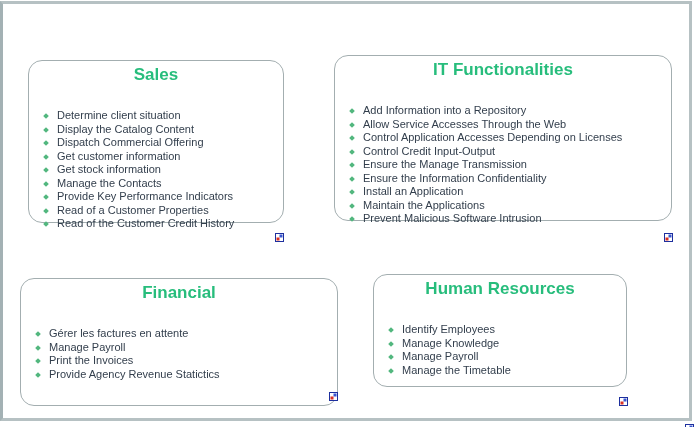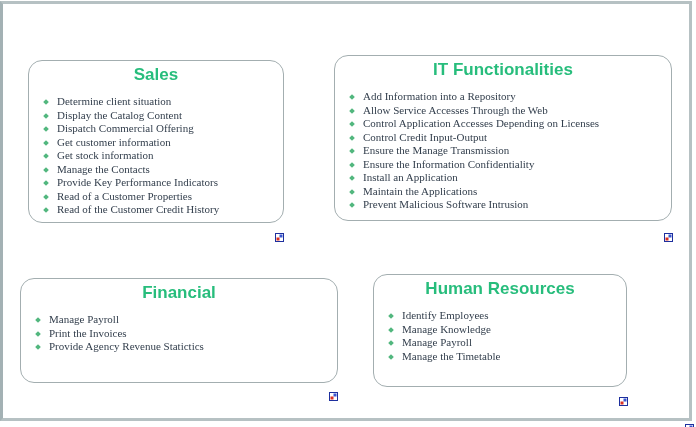--- a/index.html
+++ b/index.html
@@ -22,28 +22,28 @@
   .header-title{
     color:#ffffff;font-weight:bold;font-size:13px;letter-spacing:.2px;
   }
   .group-box{
     position:absolute;background:#ffffff;
     border:1px solid #a3aeb0;border-radius:14px;
     box-sizing:border-box;
   }
   #box-sales    {left:28px; top:60px; width:256px;height:163px;}
   #box-it       {left:334px;top:55px; width:338px;height:166px;}
-  #box-financial{left:20px; top:278px;width:318px;height:105px;}
+  #box-financial{left:20px; top:278px;width:318px;height:128px;}
   #box-hr       {left:373px;top:274px;width:254px;height:113px;}
   .group-title{
     text-align:center;color:#27bd7c;font-weight:bold;font-size:17px;
     padding-top:4px;
   }
   ul.items{
-    list-style:none;margin:10px 0 0 0;padding:0 6px 0 12px;font-family:Liberation Serif, serif;
+    list-style:none;margin:24px 0 0 0;padding:0 6px 0 12px;
   }
   ul.items .item{
     position:relative;padding-left:16px;
     font-size:11px;line-height:13.5px;color:#323e4c;
     white-space:nowrap;overflow:hidden;
   }
   ul.items .bullet{
     position:absolute;left:3px;top:5px;width:4px;height:4px;
     background:#52b77e;transform:rotate(45deg);
   }
@@ -87,20 +87,21 @@
         <li class="item"><span class="bullet"></span><span>Ensure the Information Confidentiality</span></li>
         <li class="item"><span class="bullet"></span><span>Install an Application</span></li>
         <li class="item"><span class="bullet"></span><span>Maintain the Applications</span></li>
         <li class="item"><span class="bullet"></span><span>Prevent Malicious Software Intrusion</span></li>
       </ul>
   </div>
 
   <div class="group-box" id="box-financial">
     <div class="group-title">Financial</div>
     <ul class="items">
+        <li class="item"><span class="bullet"></span><span>Gérer les factures en attente</span></li>
         <li class="item"><span class="bullet"></span><span>Manage Payroll</span></li>
         <li class="item"><span class="bullet"></span><span>Print the Invoices</span></li>
         <li class="item"><span class="bullet"></span><span>Provide Agency Revenue Statictics</span></li>
       </ul>
   </div>
 
   <div class="group-box" id="box-hr">
     <div class="group-title">Human Resources</div>
     <ul class="items">
         <li class="item"><span class="bullet"></span><span>Identify Employees</span></li>

